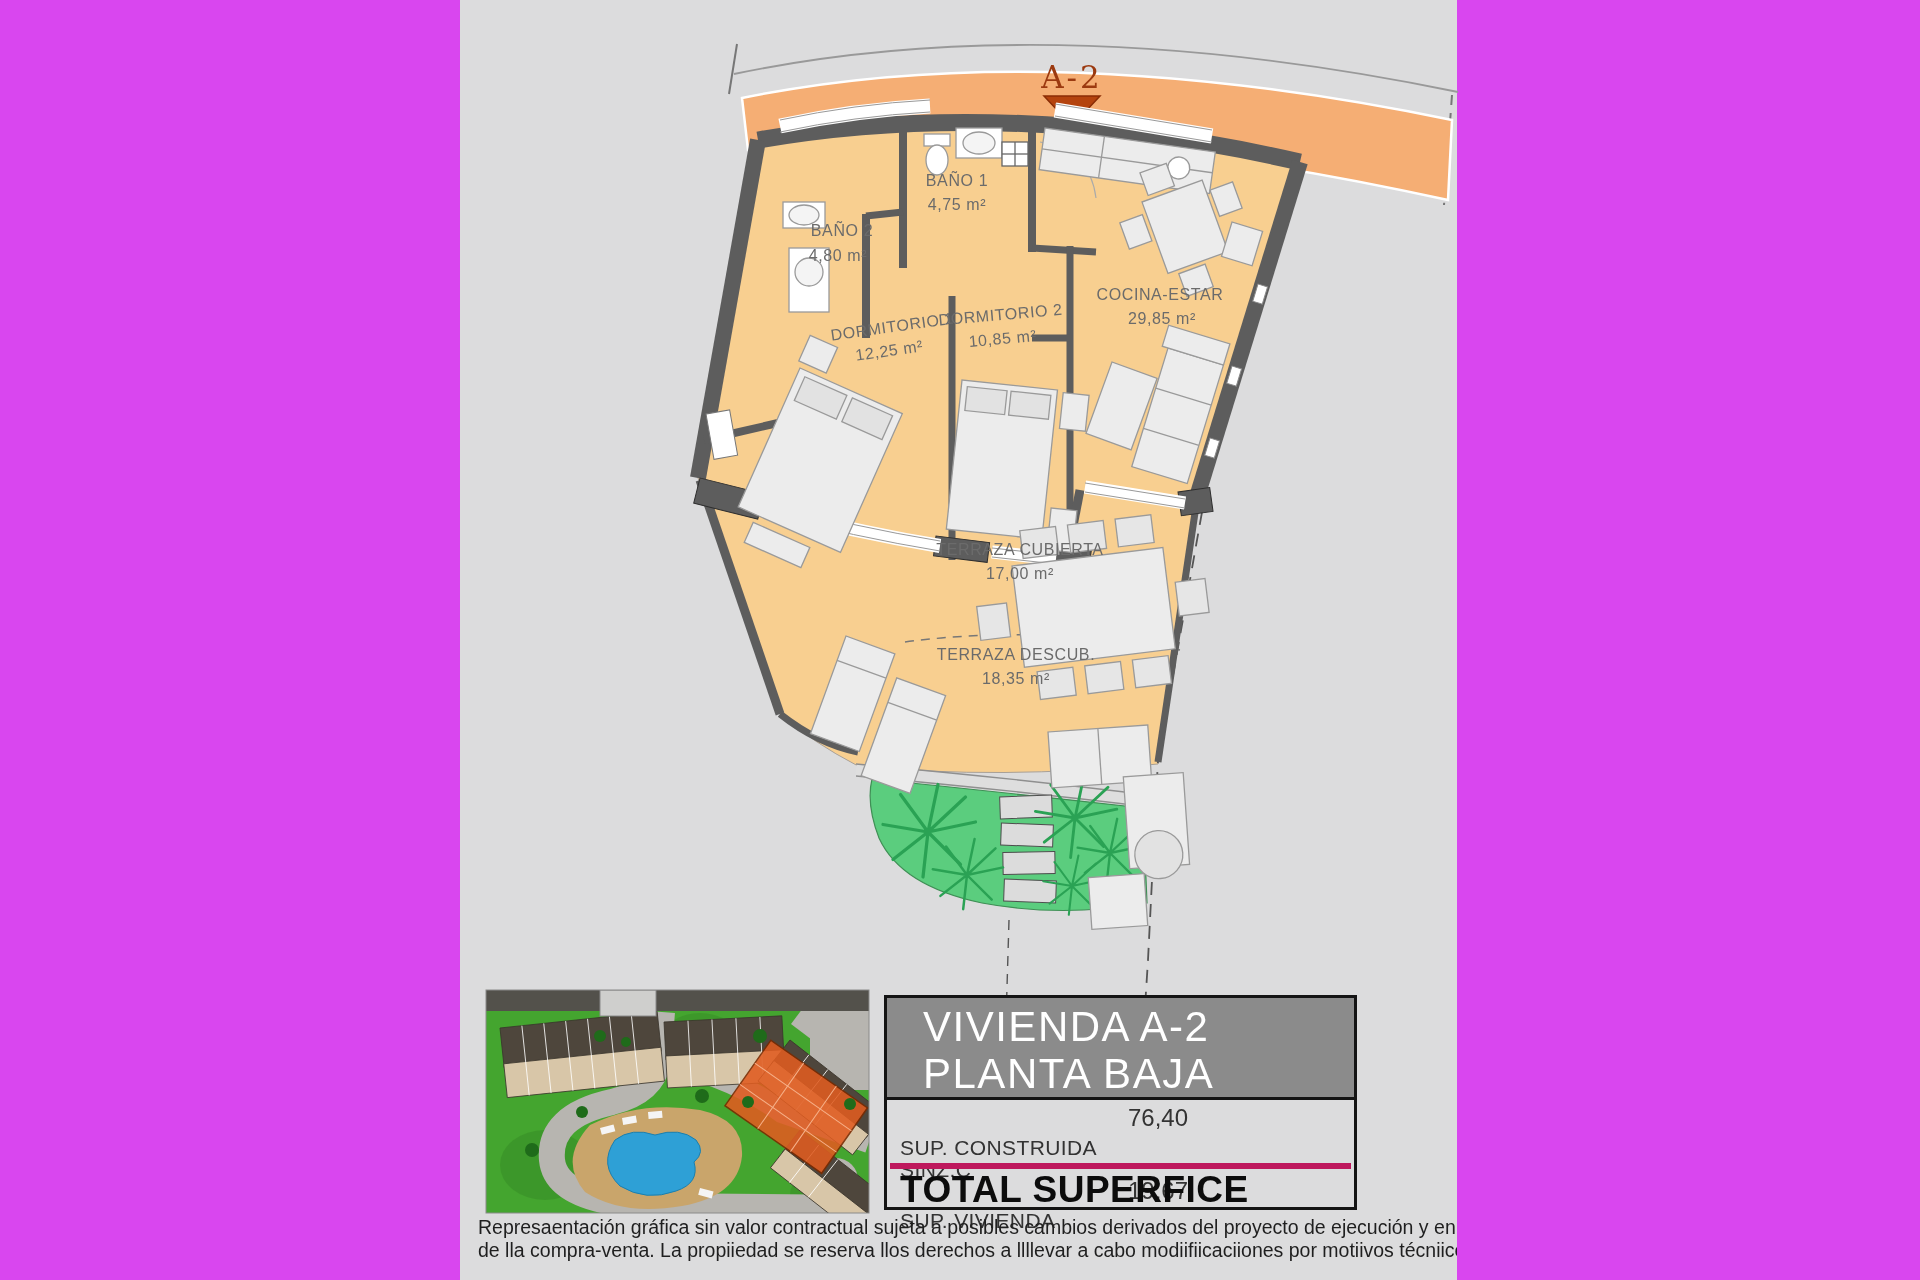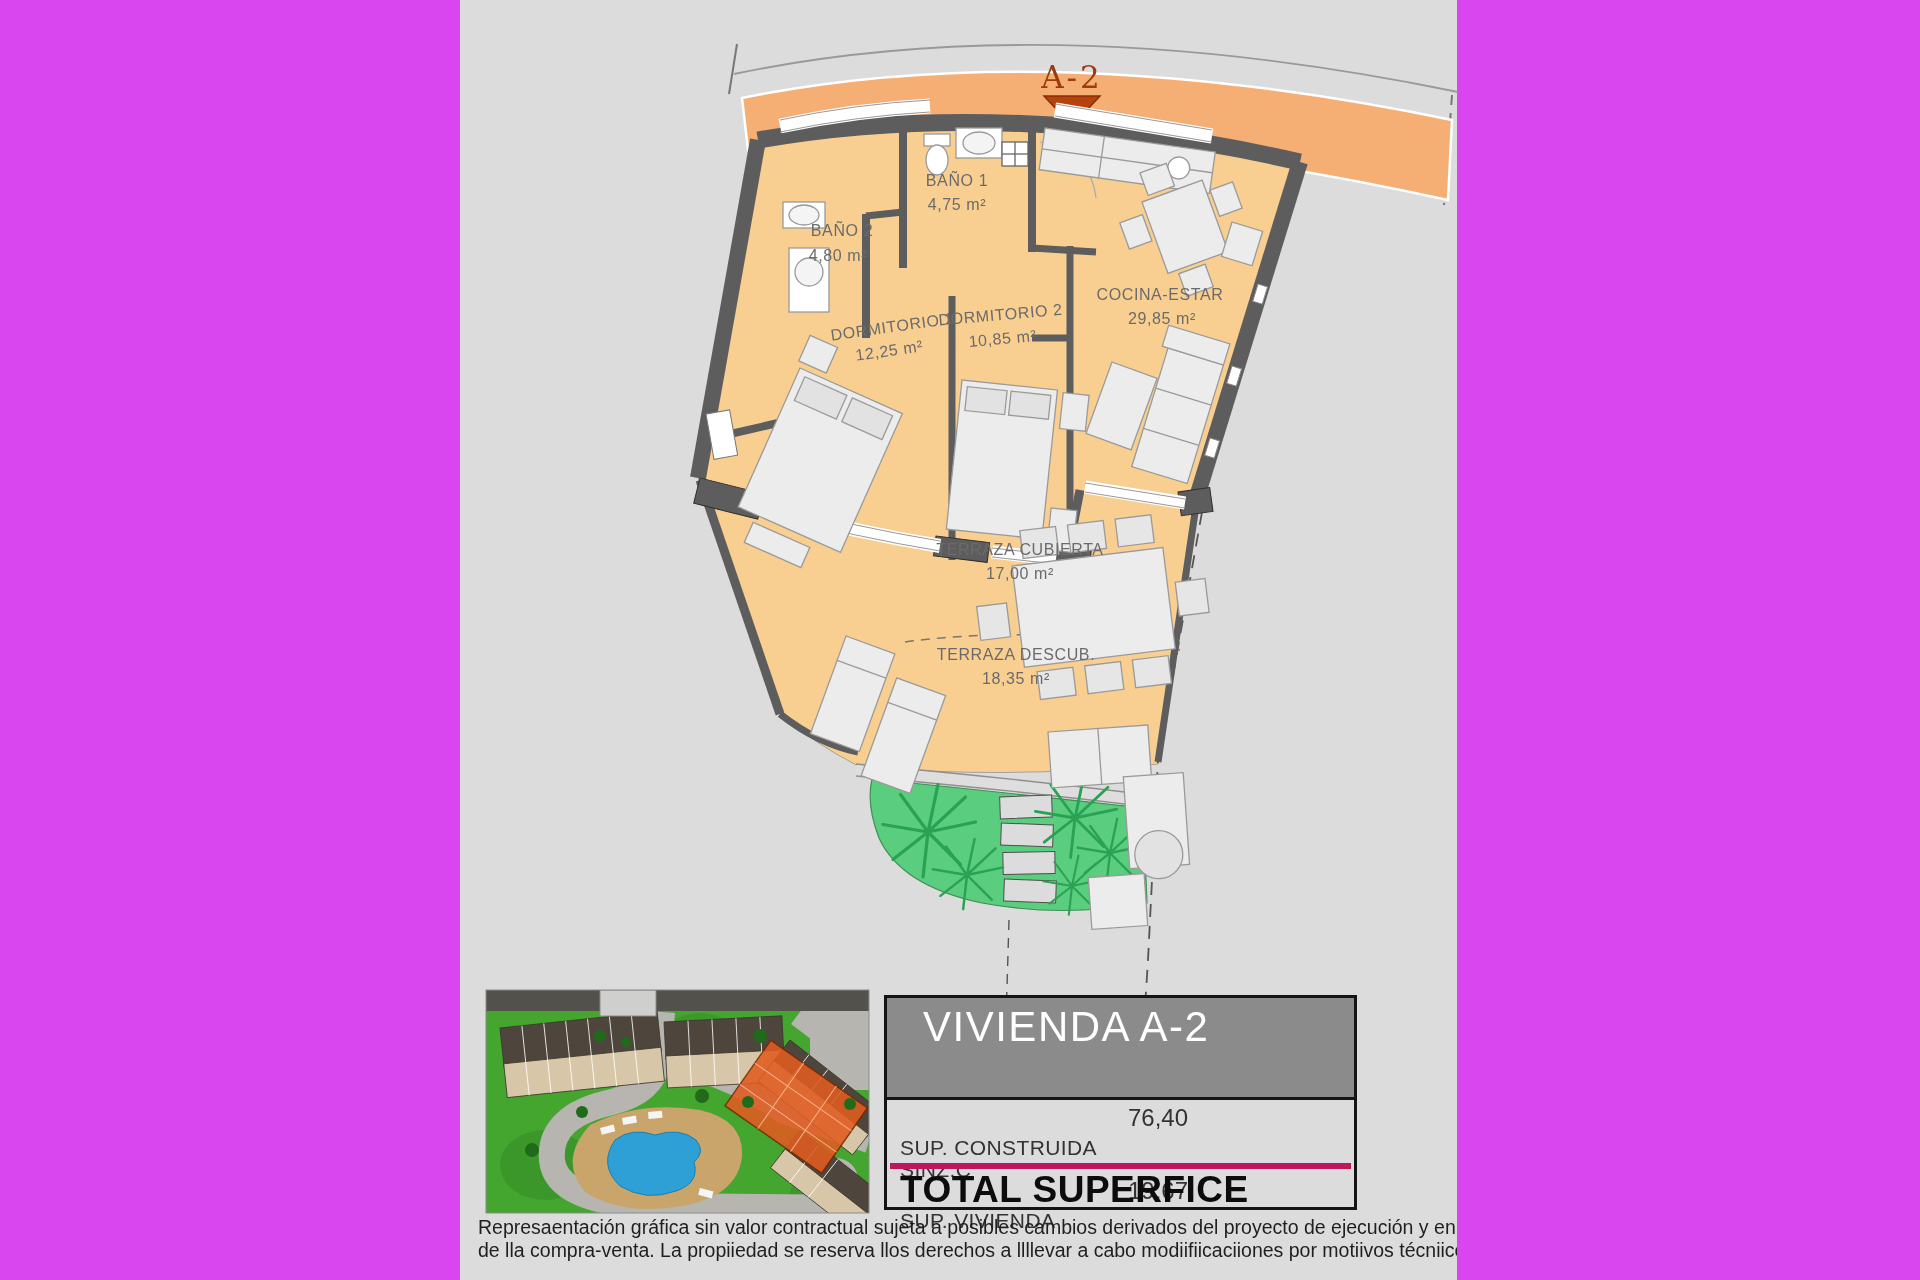--- a/index.html
+++ b/index.html
@@ -330,20 +330,21 @@
         <rect x="486" y="990" width="383" height="21" fill="#53514b"></rect>
         <rect x="600" y="990" width="56" height="26" fill="#cfcfcd" stroke="#8a8a8a" stroke-width="1"></rect>
       </g>
       <rect x="486" y="990" width="383" height="223" fill="none" stroke="#8a8a8a" stroke-width="1"></rect>
     </g>
   </svg>
 
   <div class="info-panel">
     <div class="info-header">
       <div>VIVIENDA A-2</div>
+      <div>PLANTA BAJA</div>
     </div>
     <div class="info-rows">
       <div class="info-row">
         <span class="lbl">SUP. CONSTRUIDA SINZ.C</span>
         <span class="val">76,40</span>
       </div>
       <div class="info-row">
         <span class="lbl">SUP. VIVIENDA</span>
         <span class="val">19,67</span>
       </div>

